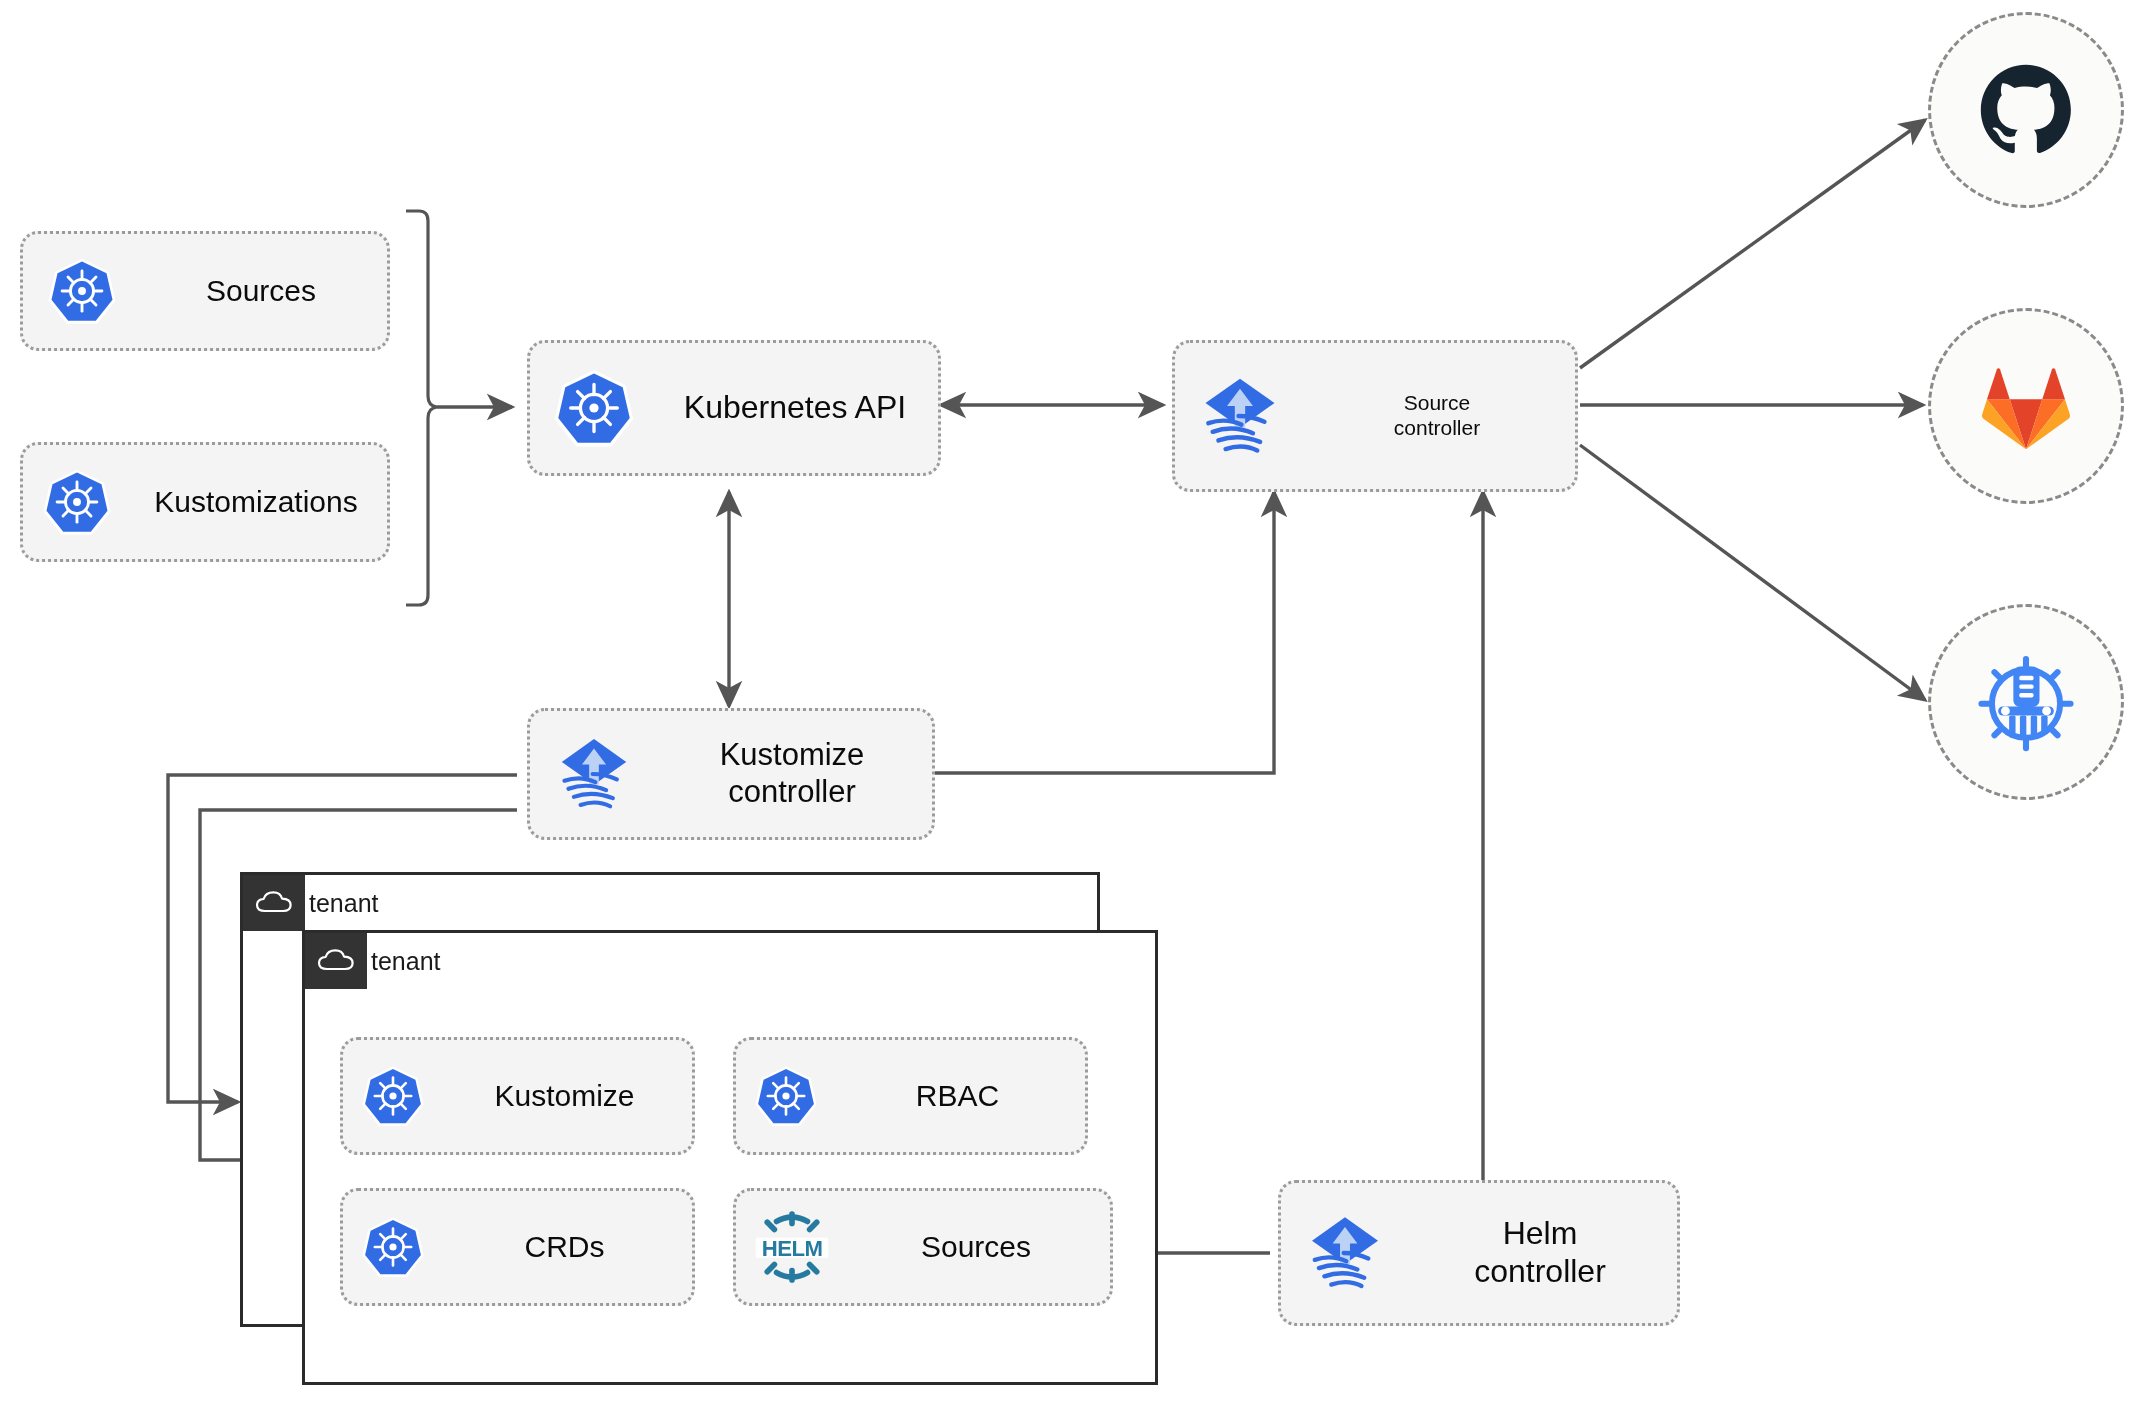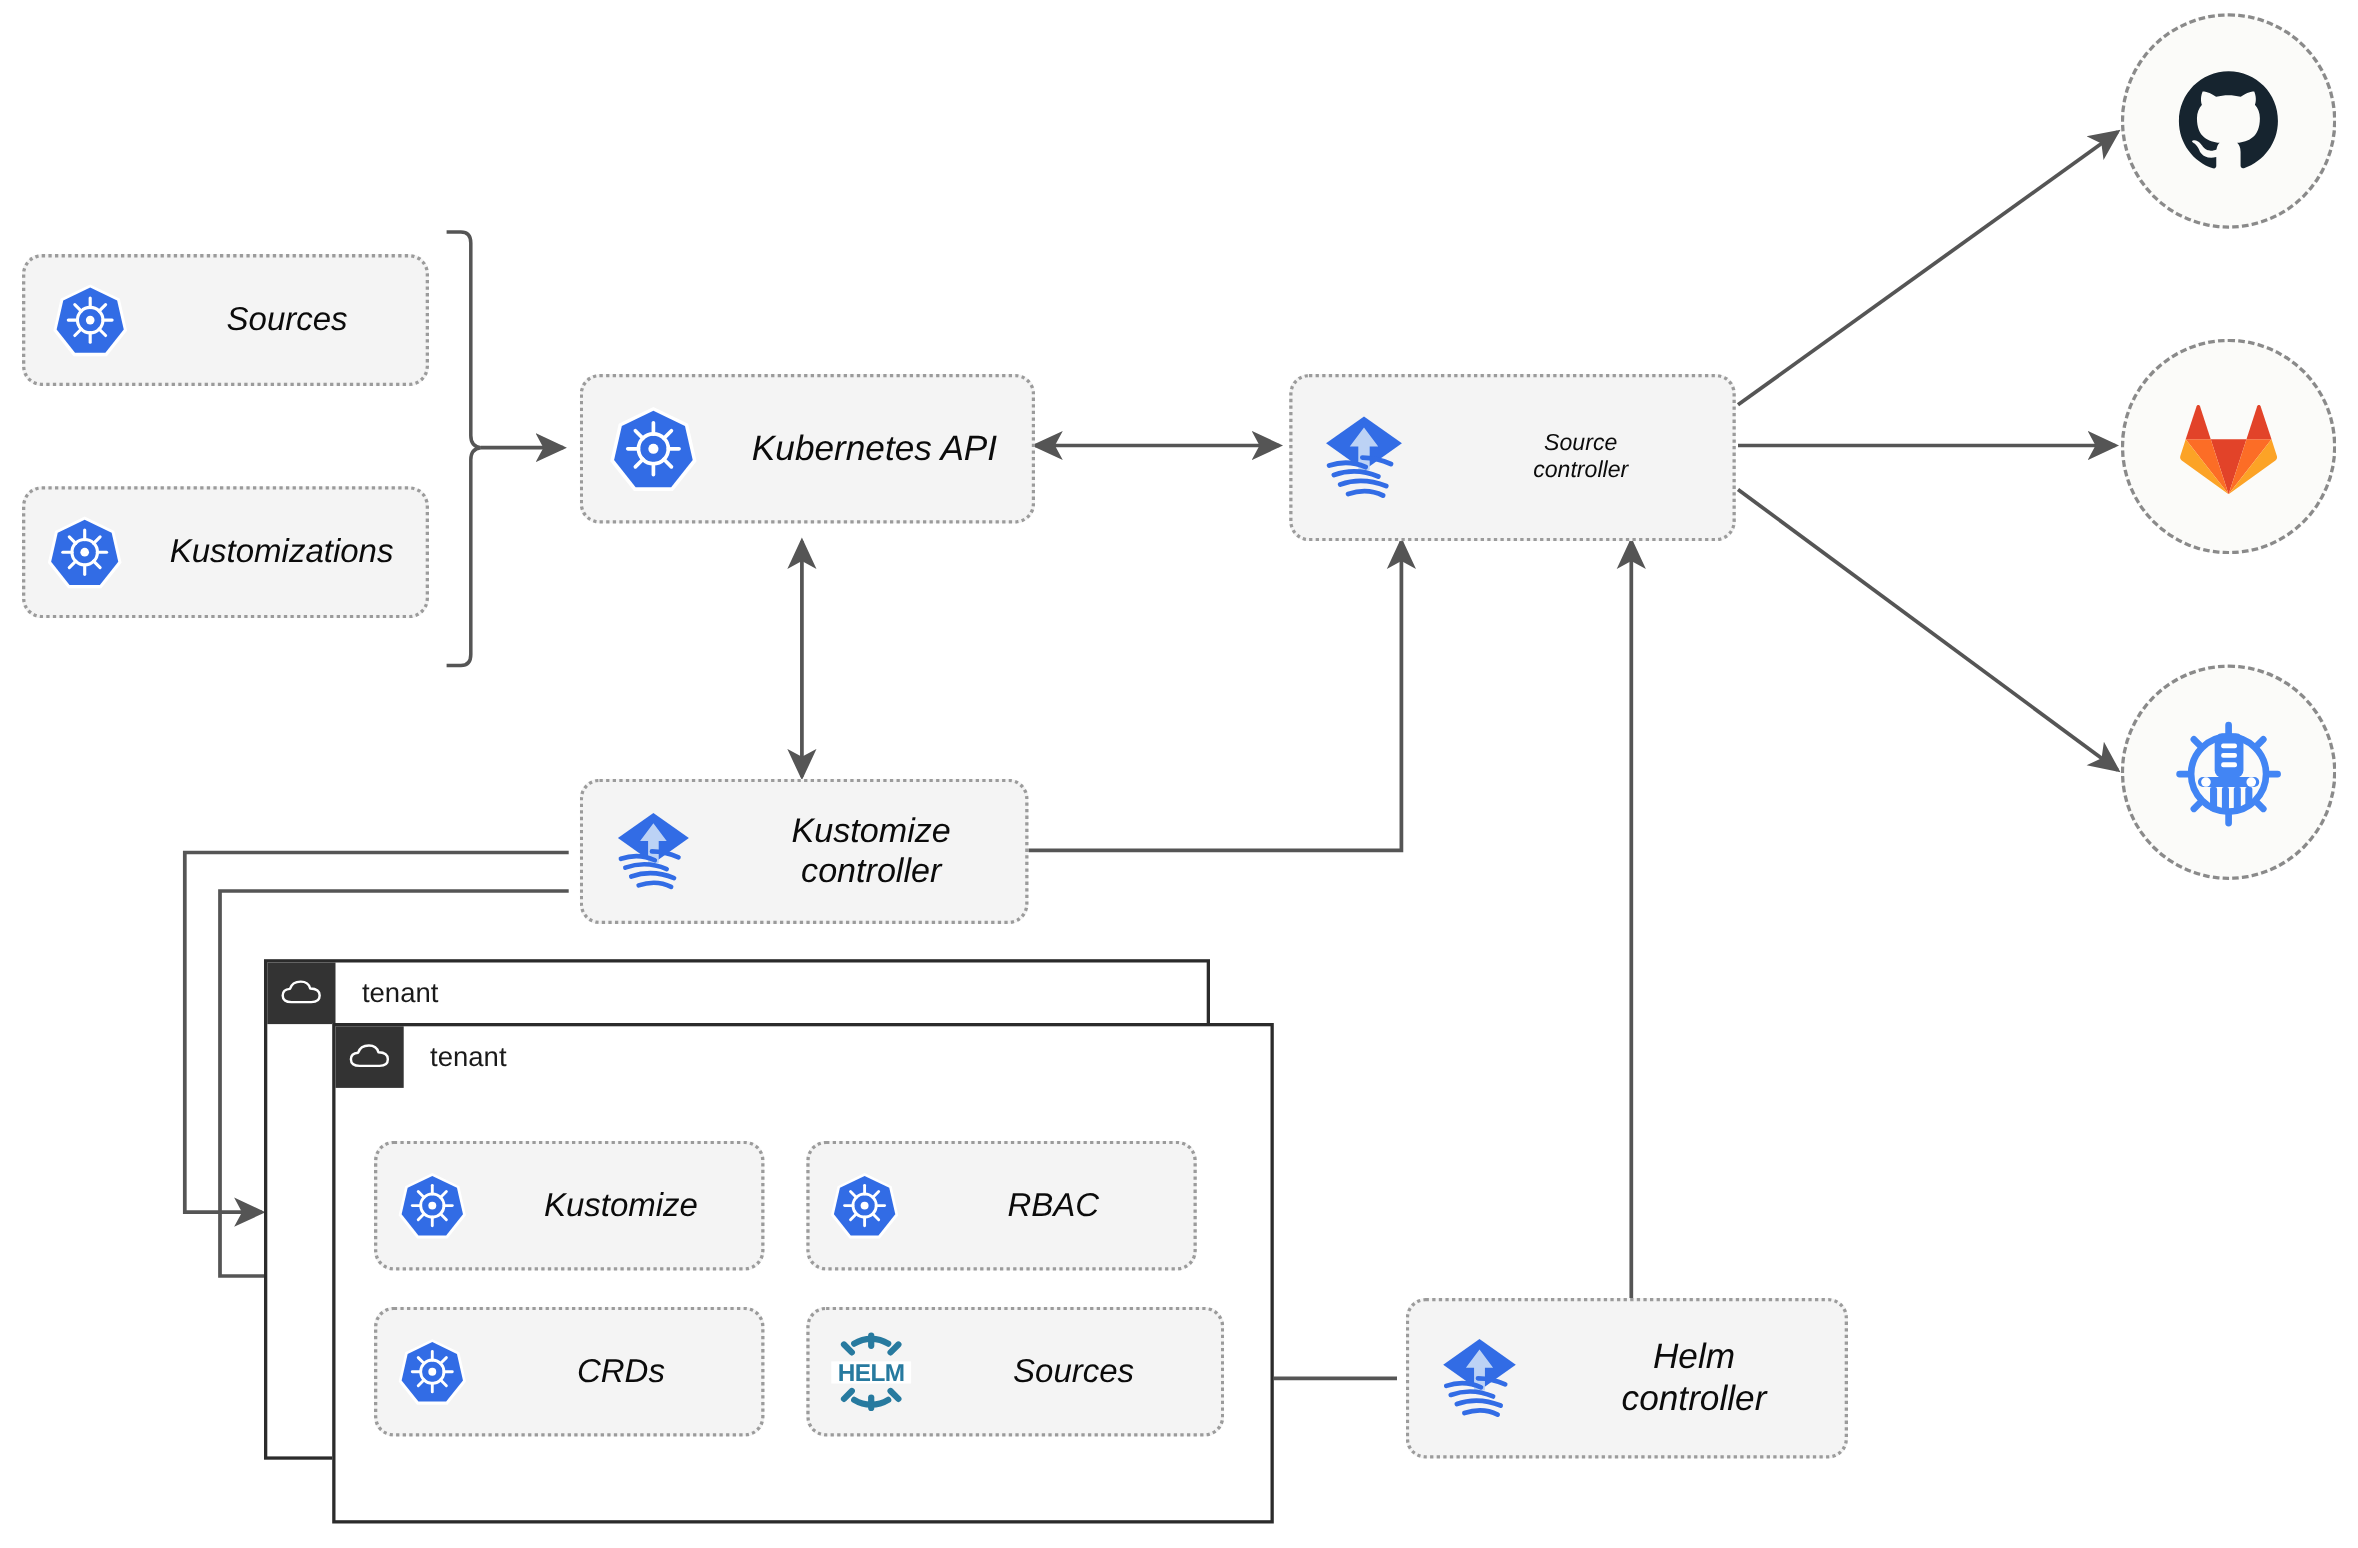--- a/index.html
+++ b/index.html
@@ -41,21 +41,20 @@
     align-items: center;
     justify-content: center;
   }
   .node .lbl {
     flex: 1 1 auto;
     text-align: center;
     color: #0b0b0b;
     line-height: 1.18;
     padding-right: 6px;
     white-space: pre-line;
-    font-style: italic;
   }
 
   
   .tenant-win {
     position: absolute;
     background: #ffffff;
     border: 3px solid #2b2b2b;
     box-sizing: border-box;
   }
   .tenant-head {
@@ -68,21 +67,21 @@
   .tenant-chip {
     width: 62px;
     background: #333333;
     display: flex;
     align-items: center;
     justify-content: center;
   }
   .tenant-name {
     display: flex;
     align-items: center;
-    padding-left: 24px;
+    padding-left: 4px;
     font-size: 25px;
     color: #1a1a1a;
   }
 
   
   .circ {
     position: absolute;
     border: 3px dashed #8a8a8a;
     border-radius: 50%;
     background: #fbfbf9;

